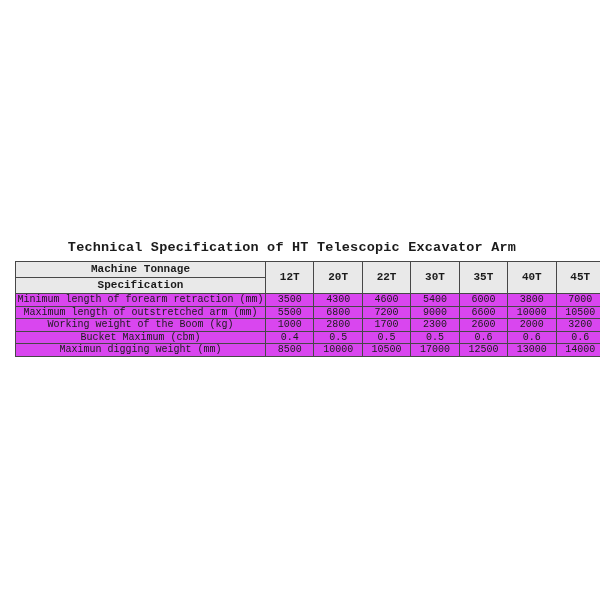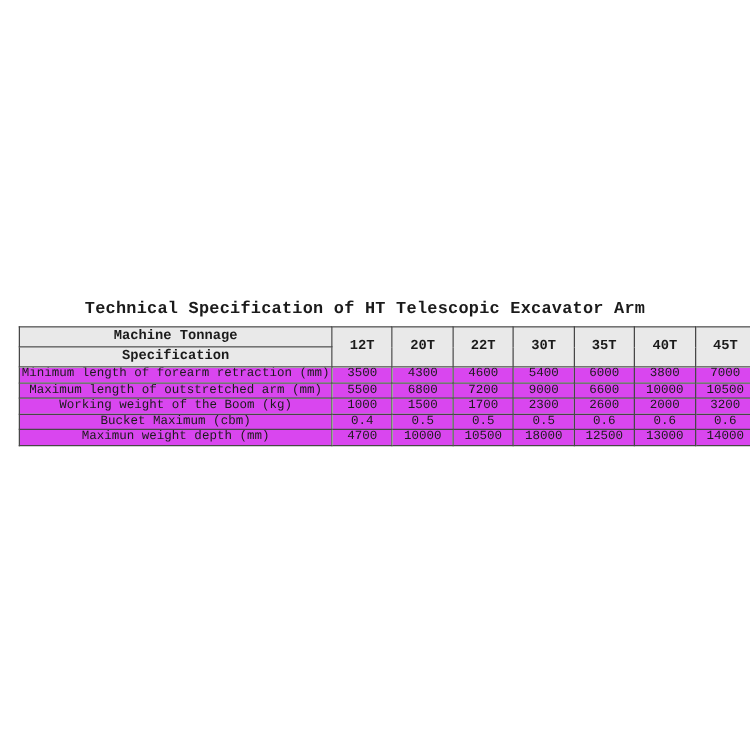--- a/index.html
+++ b/index.html
@@ -112,42 +112,42 @@
         <td>6800</td>
         <td>7200</td>
         <td>9000</td>
         <td>6600</td>
         <td>10000</td>
         <td>10500</td>
       </tr>
       <tr>
         <td class="rowlabel">Working weight of the Boom (kg)</td>
         <td>1000</td>
-        <td>1500</td>
+        <td>2800</td>
         <td>1700</td>
         <td>2300</td>
         <td>2600</td>
         <td>2000</td>
         <td>3200</td>
       </tr>
       <tr>
         <td class="rowlabel">Bucket Maximum (cbm)</td>
         <td>0.4</td>
         <td>0.5</td>
         <td>0.5</td>
         <td>0.5</td>
         <td>0.6</td>
         <td>0.6</td>
         <td>0.6</td>
       </tr>
       <tr>
-        <td class="rowlabel">Maximun weight depth (mm)</td>
-        <td>4700</td>
+        <td class="rowlabel">Maximun digging weight (mm)</td>
+        <td>8500</td>
         <td>10000</td>
         <td>10500</td>
-        <td>18000</td>
+        <td>17000</td>
         <td>12500</td>
         <td>13000</td>
         <td>14000</td>
       </tr>
     </tbody>
   </table>
 </div>
 
 </body></html>

